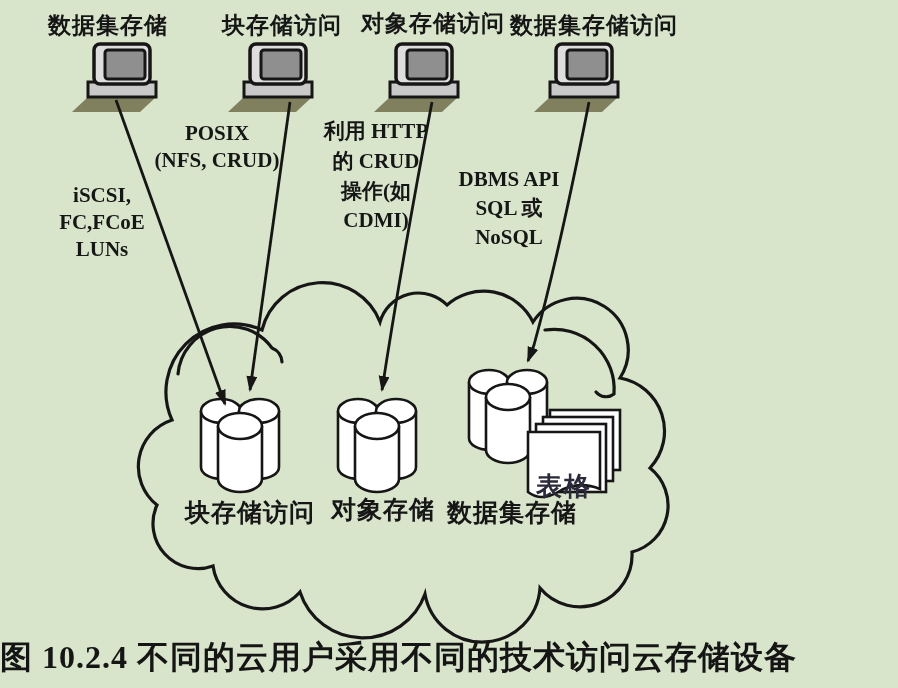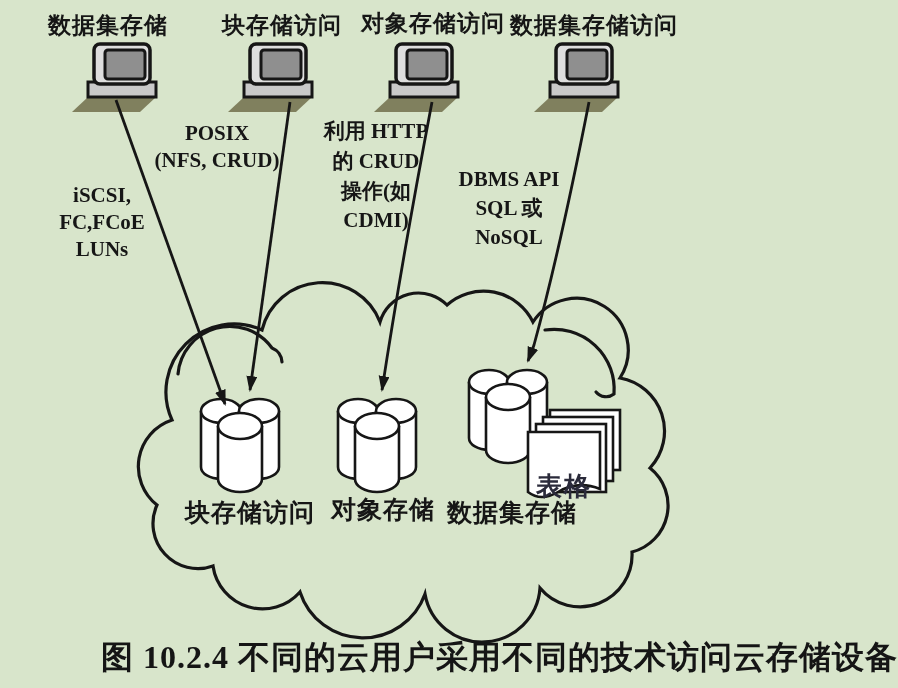--- a/index.html
+++ b/index.html
@@ -17,21 +17,21 @@
     font-weight:bold;
     white-space:pre-line;
     line-height:1.28;
   }
   .client-lbl{font-size:23px;letter-spacing:1px;}
   .proto-lbl{font-size:21px;}
   .storage-lbl{font-size:25px;letter-spacing:1px;}
   .table-lbl{font-size:26px;letter-spacing:2px;color:#2a2a3a;margin-top:23px;}
   .caption{
     position:absolute;left:0;right:0;top:636px;
-    text-align:right;font-size:32px;font-weight:bold;color:#151515;
+    text-align:left;font-size:32px;font-weight:bold;color:#151515;
     letter-spacing:1px;
   }
 </style>
 </head>
 <body>
 
 <svg id="diagram-svg" width="898" height="688" viewBox="0 0 898 688" xmlns="http://www.w3.org/2000/svg">
   <defs>
     <marker id="ah" markerWidth="18" markerHeight="14" refX="14" refY="5.5" orient="auto" markerUnits="userSpaceOnUse">
       <path d="M0,0 L16,5.5 L0,11 Z" fill="#161616"></path>

